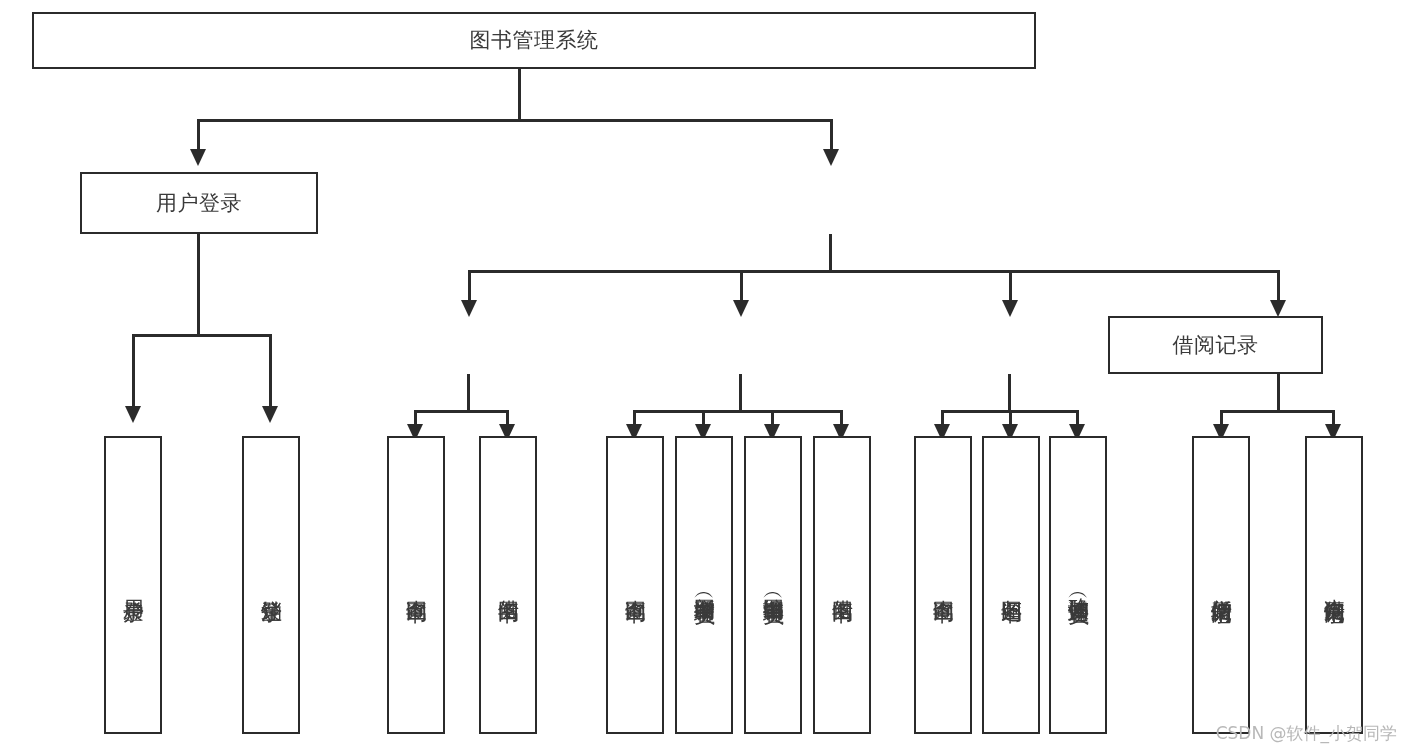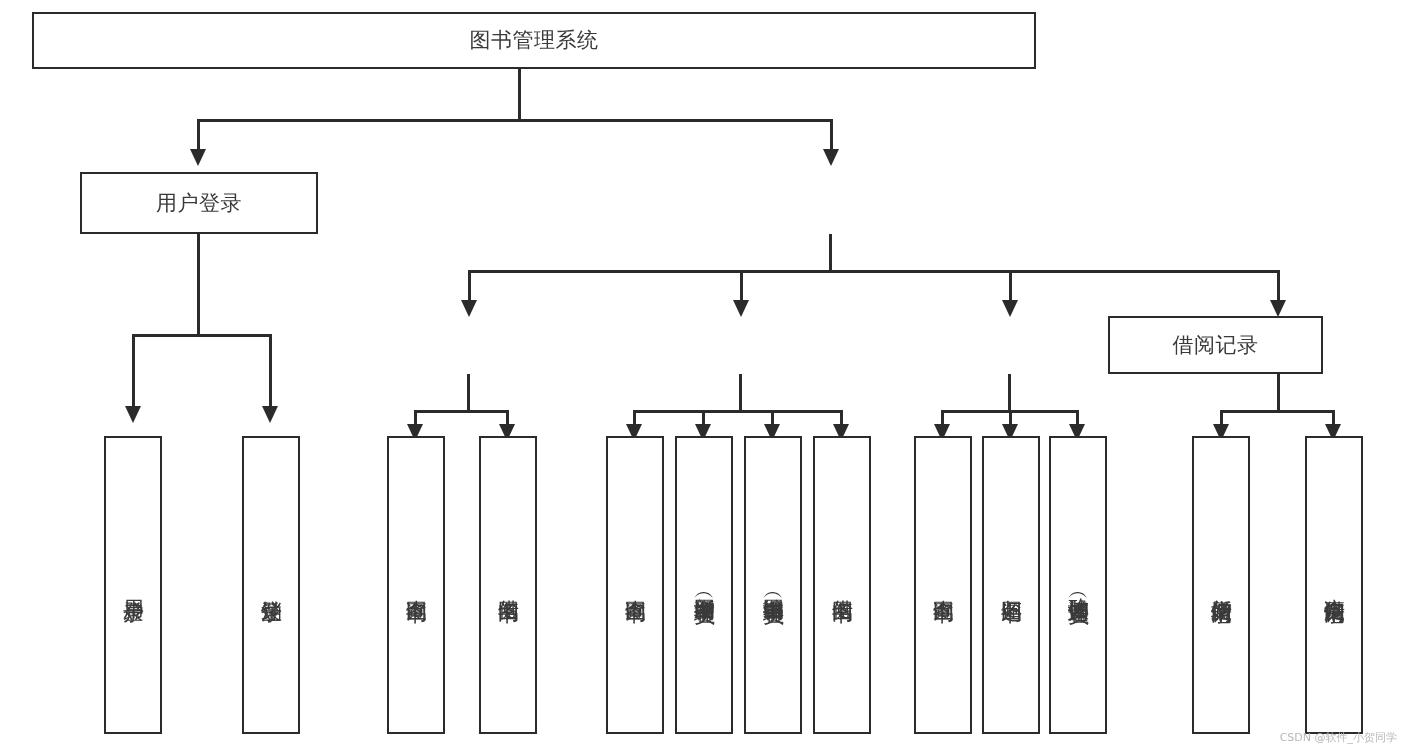--- a/index.html
+++ b/index.html
@@ -66,21 +66,21 @@
     height: 0;
     border-left: 8px solid transparent;
     border-right: 8px solid transparent;
     border-top: 17px solid #2b2b2b;
   }
   
   #watermark {
     position: absolute;
     right: 8px;
     bottom: 2px;
-    font-size: 11px;
+    font-size: 17px;
     color: #b8b8b8;
     white-space: nowrap;
     pointer-events: none;
     font-family: "DejaVu Sans", "Liberation Sans", sans-serif;
     text-align: right;
   }
 </style>
 </head>
 <body>
 

